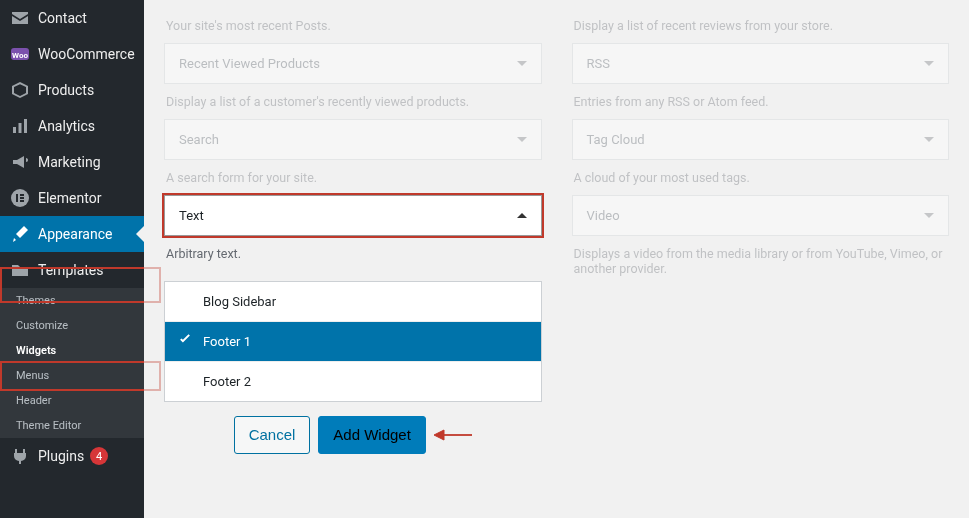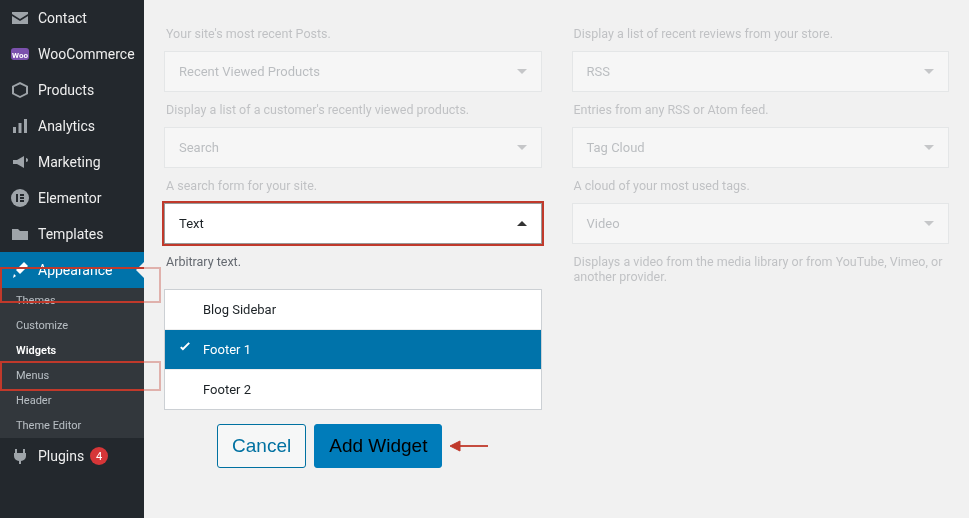--- a/index.html
+++ b/index.html
@@ -84,21 +84,21 @@
     color: #fff;
     border-radius: 9px;
     font-size: 11px;
     margin-left: 6px;
     padding: 0 5px;
   }
 
   
   .main {
     flex: 1;
-    padding: 8px 20px;
+    padding: 0 20px;
     overflow: hidden;
     position: relative;
   }
   .overlay {
     position: absolute;
     inset: 0;
     background: rgba(241,241,241,0.65);
     z-index: 5;
     pointer-events: none;
   }
@@ -164,21 +164,21 @@
     position: relative;
     z-index: 10;
     display: flex;
     gap: 8px;
     justify-content: center;
     align-items: center;
     margin-top: 14px;
   }
   .btn {
     padding: 6px 14px;
-    font-size: 19px;
+    font-size: 15px;
     border-radius: 3px;
     cursor: pointer;
     border: 1px solid;
     line-height: 1.6;
   }
   .btn-secondary {
     background: #f6f7f7;
     border-color: #0071a1;
     color: #0071a1;
   }
@@ -249,36 +249,36 @@
           <svg width="20" height="20" viewBox="0 0 20 20">
             <circle cx="10" cy="10" r="9"></circle>
             <rect x="6" y="6" width="2" height="8" fill="#23282d"></rect>
             <rect x="10" y="6" width="4" height="2" fill="#23282d"></rect>
             <rect x="10" y="9" width="4" height="2" fill="#23282d"></rect>
             <rect x="10" y="12" width="4" height="2" fill="#23282d"></rect>
           </svg>
         </span>
       <span>Elementor</span>
     </div>
+    <div class="menu-item active">
+      <span class="icon">
+          <svg width="20" height="20" viewBox="0 0 20 20">
+            <path d="M14 2l4 4-8 8-4-4 8-8zM4 14l2 2-3 2 1-4z"></path>
+          </svg>
+        </span>
+      <span>Appearance</span>
+    </div>
+
     <div class="menu-item">
       <span class="icon">
           <svg width="20" height="20" viewBox="0 0 20 20">
             <path d="M2 5h6l2 2h8v9H2V5z"></path>
           </svg>
         </span>
       <span>Templates</span>
-    </div>
-
-    <div class="menu-item active">
-      <span class="icon">
-          <svg width="20" height="20" viewBox="0 0 20 20">
-            <path d="M14 2l4 4-8 8-4-4 8-8zM4 14l2 2-3 2 1-4z"></path>
-          </svg>
-        </span>
-      <span>Appearance</span>
     </div>
 
     <div class="submenu">
       <div class="sub-item"><span>Themes</span></div>
       <div class="sub-item"><span>Customize</span></div>
       <div class="sub-item current"><span>Widgets</span></div>
       <div class="sub-item"><span>Menus</span></div>
       <div class="sub-item"><span>Header</span></div>
       <div class="sub-item"><span>Theme Editor</span></div>
     </div>

